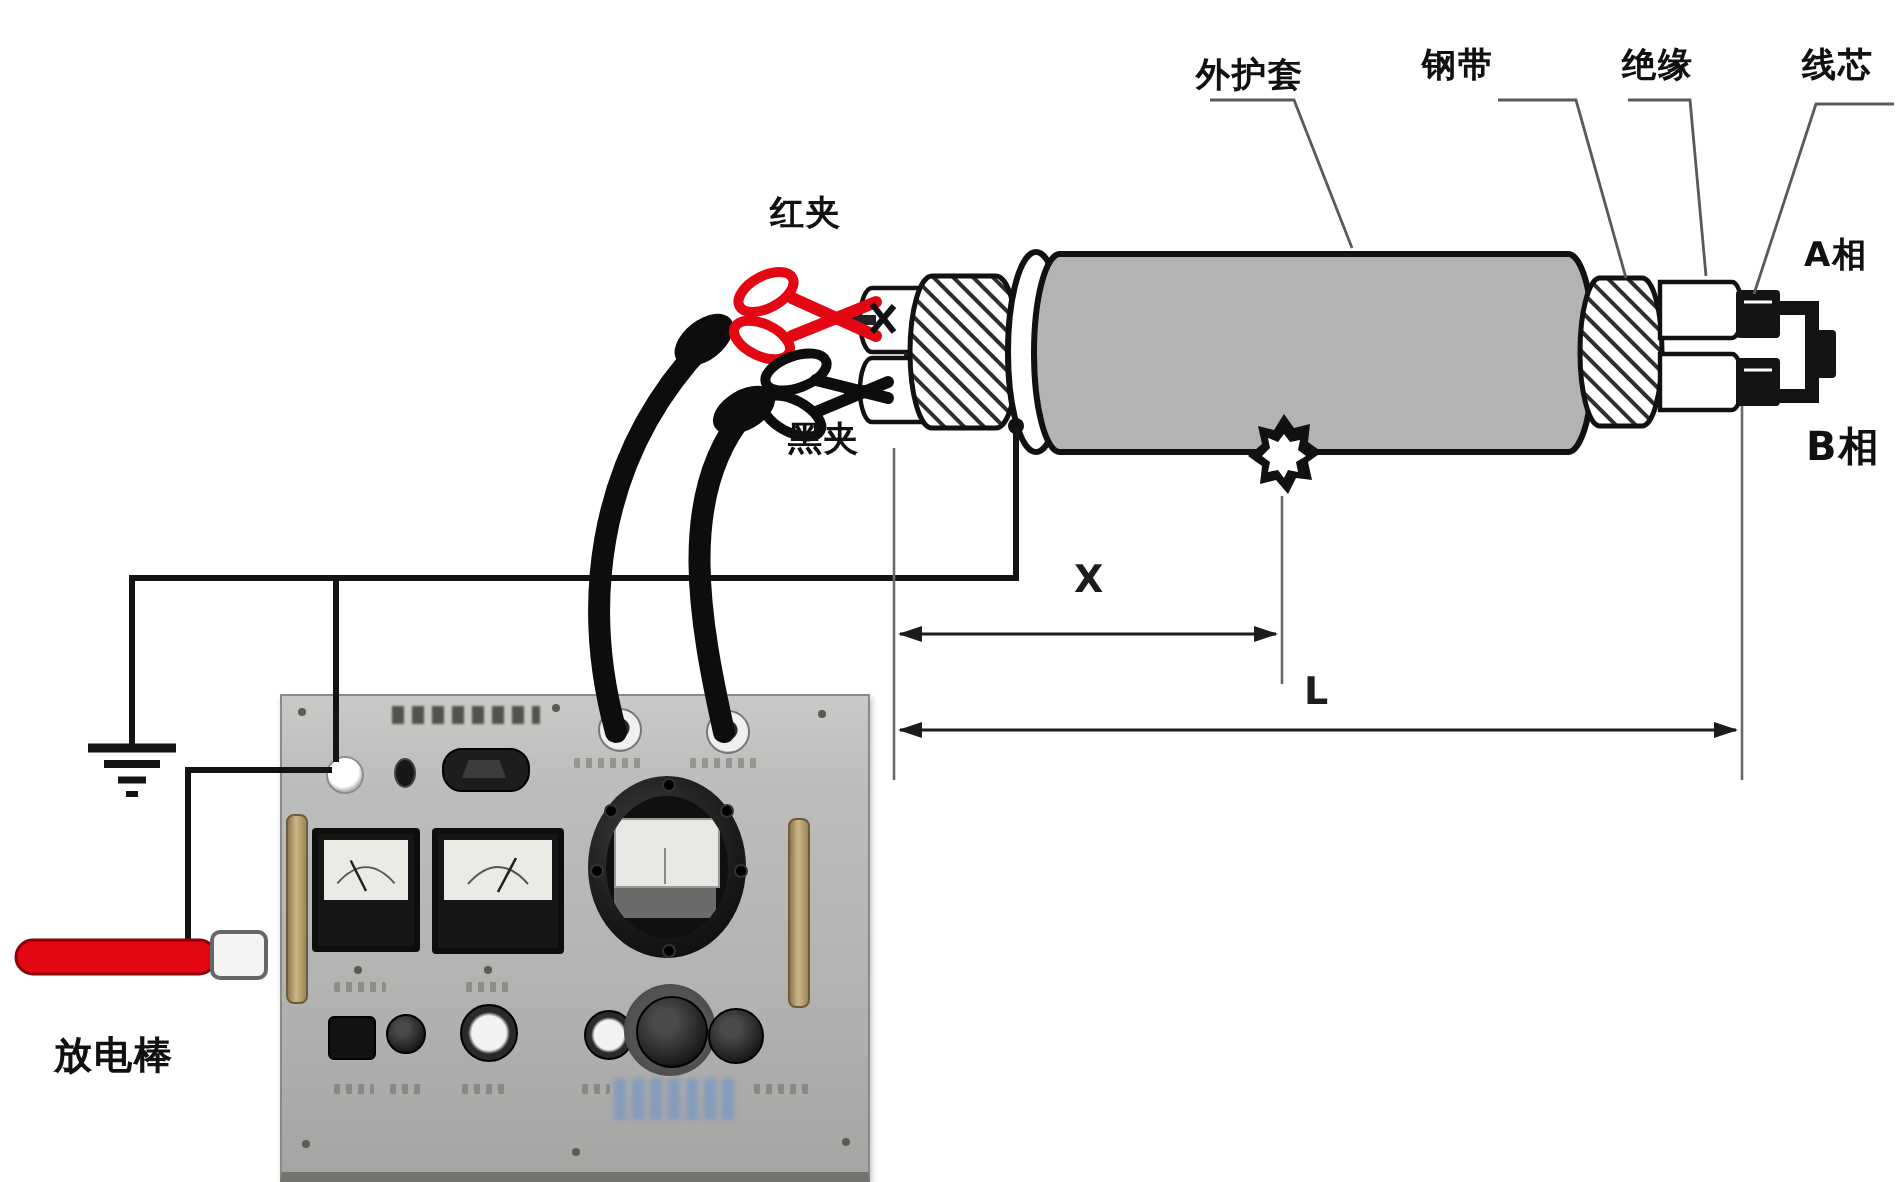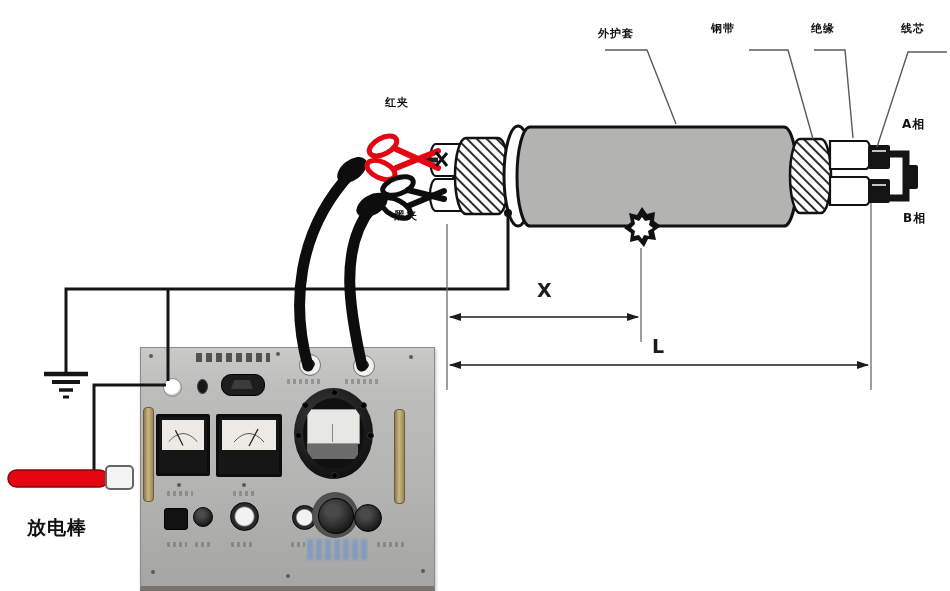--- a/index.html
+++ b/index.html
@@ -1,18 +1,18 @@
 <!DOCTYPE html>
 <html><head>
 <meta charset="utf-8">
 <style>
   html,body{margin:0;padding:0;background:#fff;}
   #stage{position:relative;width:950px;height:591px;background:#ffffff;overflow:hidden;
          font-family:"DejaVu Sans","Liberation Sans",sans-serif;}
-  .lbl{position:absolute;color:#111;font-weight:700;font-size:11px;letter-spacing:1px;
+  .lbl{position:absolute;color:#111;font-weight:700;font-size:17px;letter-spacing:1px;
        white-space:nowrap;z-index:6;}
   .dimlbl{position:absolute;color:#1c1c1c;font-weight:700;font-size:19px;z-index:6;}
   #wires{position:absolute;left:0;top:0;z-index:4;}
 
   
   #panel{position:absolute;left:140px;top:347px;width:293px;height:238px;z-index:2;
          background:linear-gradient(180deg,#c9c9c7 0%,#bdbdbb 18%,#b3b3b1 60%,#a5a5a3 100%);
          border:1px solid #8a8a88;border-bottom:5px solid #75736d;box-shadow:1px 2px 3px rgba(0,0,0,.25);}
   .screw{position:absolute;width:4px;height:4px;border-radius:50%;background:#5c5a56;}
   .smudge{position:absolute;height:5px;opacity:.55;border-radius:1px;
@@ -230,19 +230,19 @@
       <rect x="106" y="466" width="27" height="23" rx="4" fill="#f4f4f2" stroke="#666" stroke-width="2"></rect>
     </g>
   </svg>
 
   <div class="lbl" style="left:385px;top:95px">红夹</div>
   <div class="lbl" style="left:394px;top:208px">黑夹</div>
   <div class="lbl" style="left:598px;top:26px">外护套</div>
   <div class="lbl" style="left:711px;top:21px">钢带</div>
   <div class="lbl" style="left:811px;top:21px">绝缘</div>
   <div class="lbl" style="left:901px;top:21px">线芯</div>
-  <div class="lbl" style="left:902px;top:116px;font-size:12px">A相</div>
-  <div class="lbl" style="left:903px;top:210px;font-size:12px">B相</div>
+  <div class="lbl" style="left:902px;top:116px;font-size:17px">A相</div>
+  <div class="lbl" style="left:903px;top:210px;font-size:20px">B相</div>
   <div class="dimlbl" style="left:537px;top:279px">X</div>
   <div class="dimlbl" style="left:652px;top:335px">L</div>
   <div class="lbl" style="left:27px;top:515px;font-size:19px">放电棒</div>
 
 </div>
 
 </body></html>

